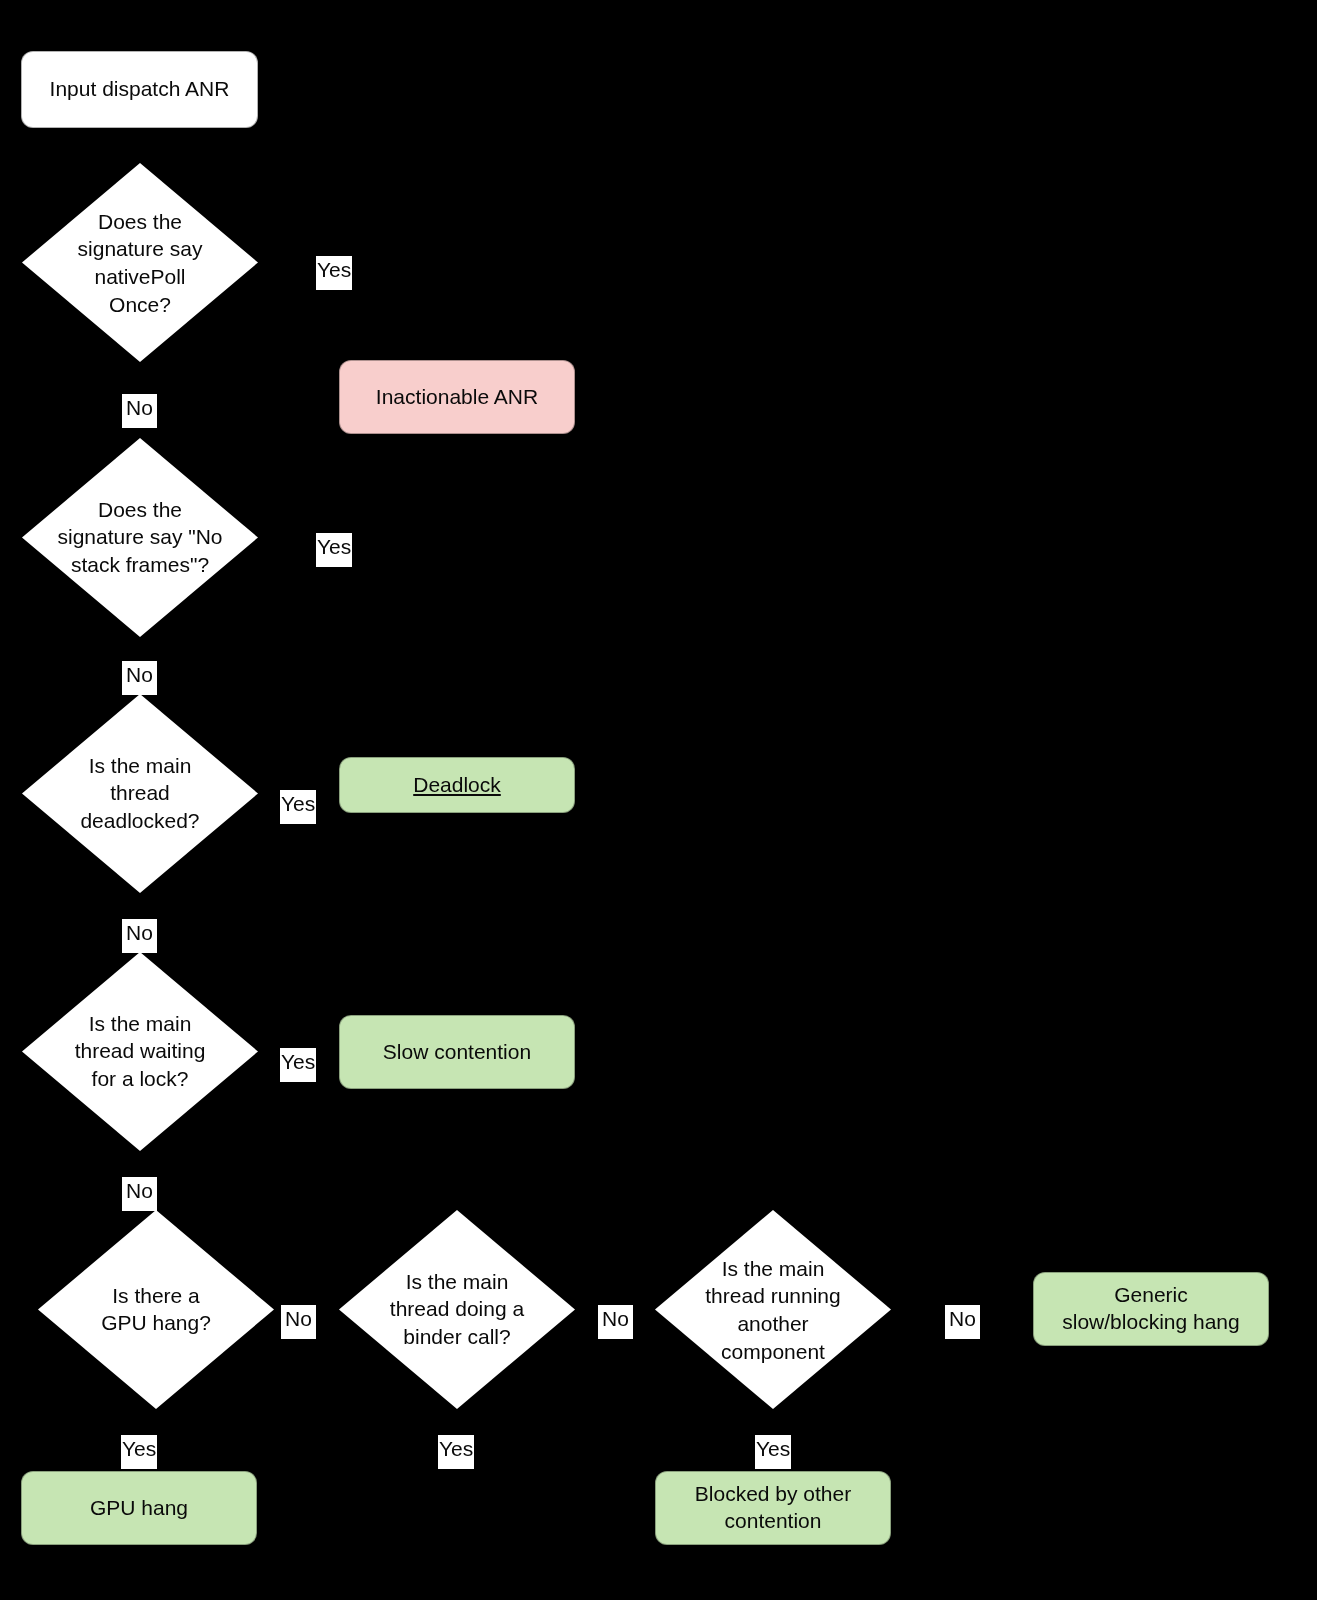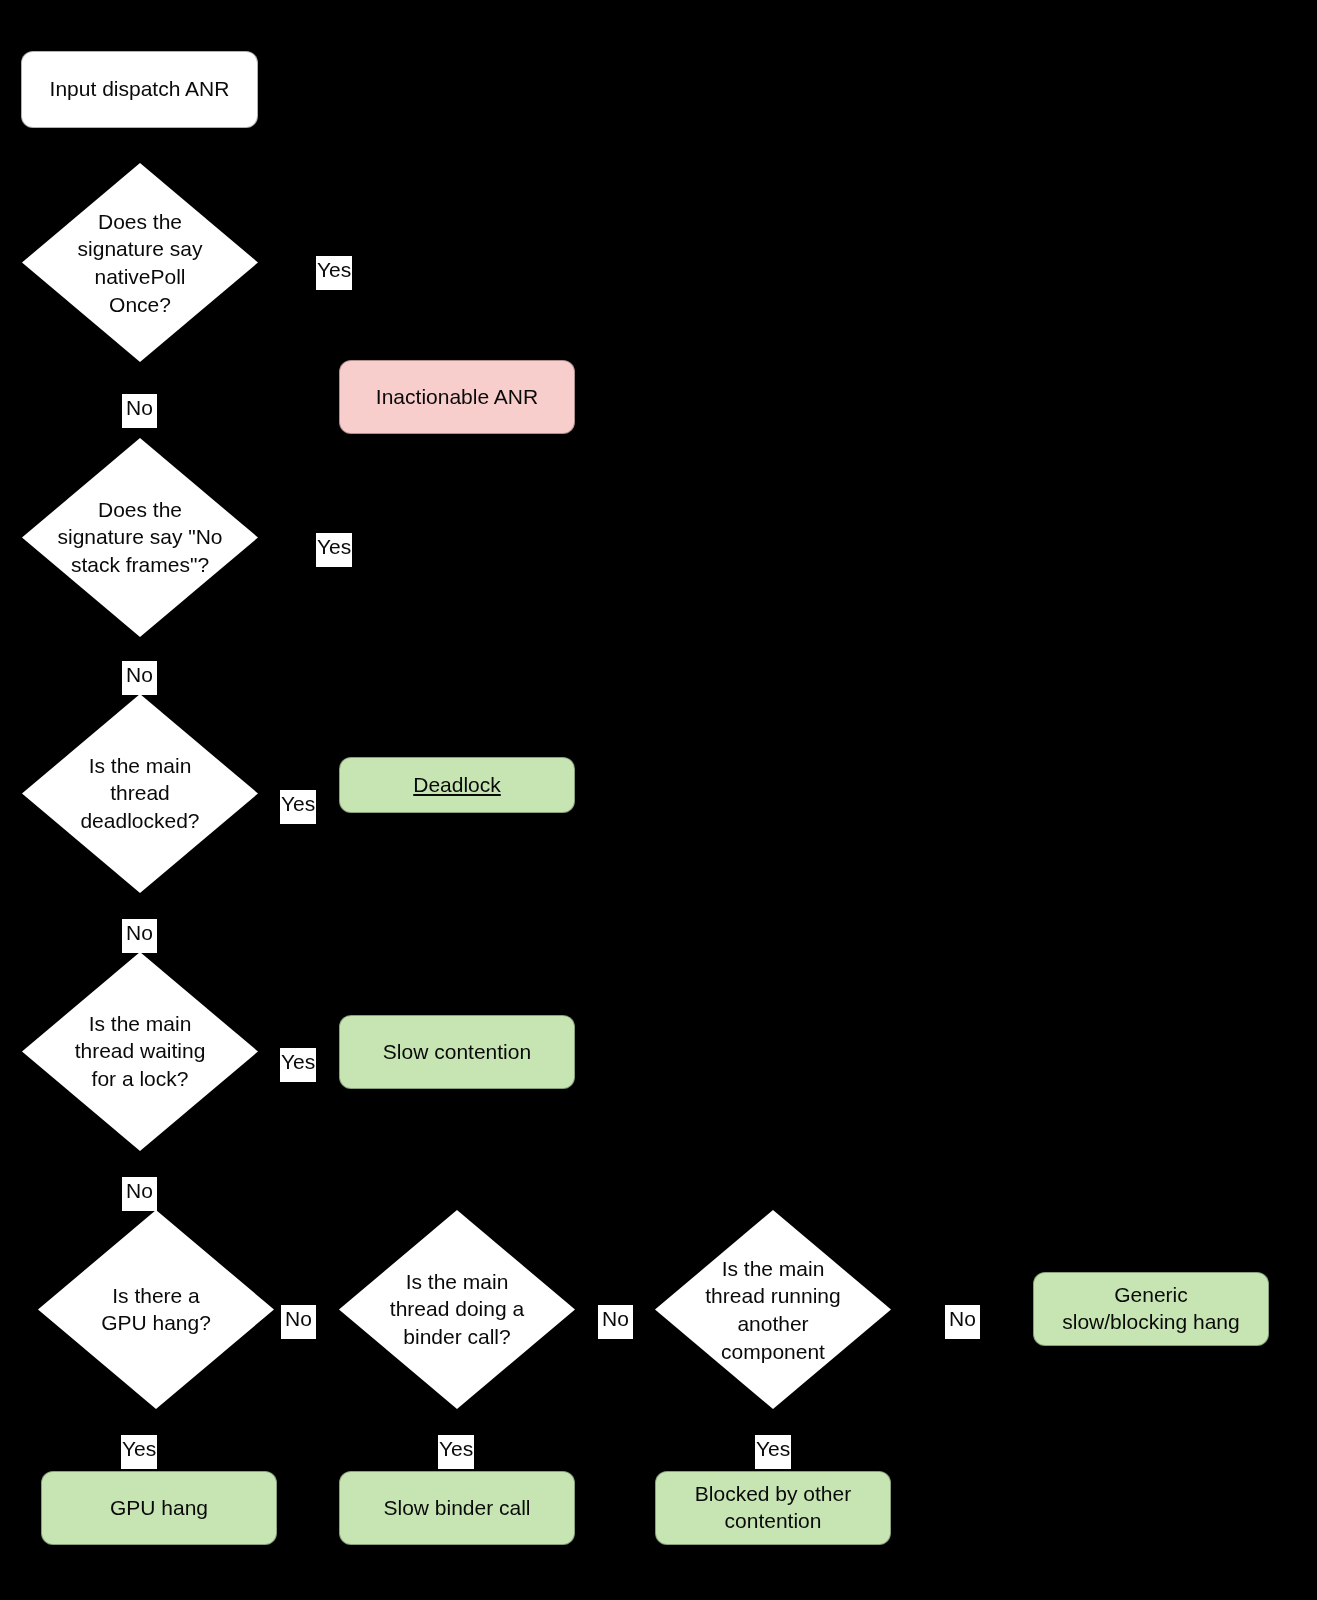--- a/index.html
+++ b/index.html
@@ -174,27 +174,24 @@
 
   <div class="box green" style="left:339px; top:1015px; width:236px; height:74px;">
     <span>Slow contention</span>
   </div>
 
   <div class="box green" style="left:1033px; top:1272px; width:236px; height:74px; white-space:pre;">
     <span>Generic
 slow/blocking hang</span>
   </div>
 
-  <div class="box green" style="left:21px; top:1471px; width:236px; height:74px;margin-left:20px;">
+  <div class="box green" style="left:21px; top:1471px; width:236px; height:74px;">
     <span>GPU hang</span>
   </div>
 
-  <div class="box green" style="left:339px; top:1471px; width:236px; height:74px;">
-    <span>Slow binder call</span>
-  </div>
 
   <div class="box green" style="left:655px; top:1471px; width:236px; height:74px; white-space:pre;">
     <span>Blocked by other
 contention</span>
   </div>
 
   <div class="edge-label" style="left:316px; top:246px; width:34px; height:27px;">
     <span>Yes</span>
   </div>
 

